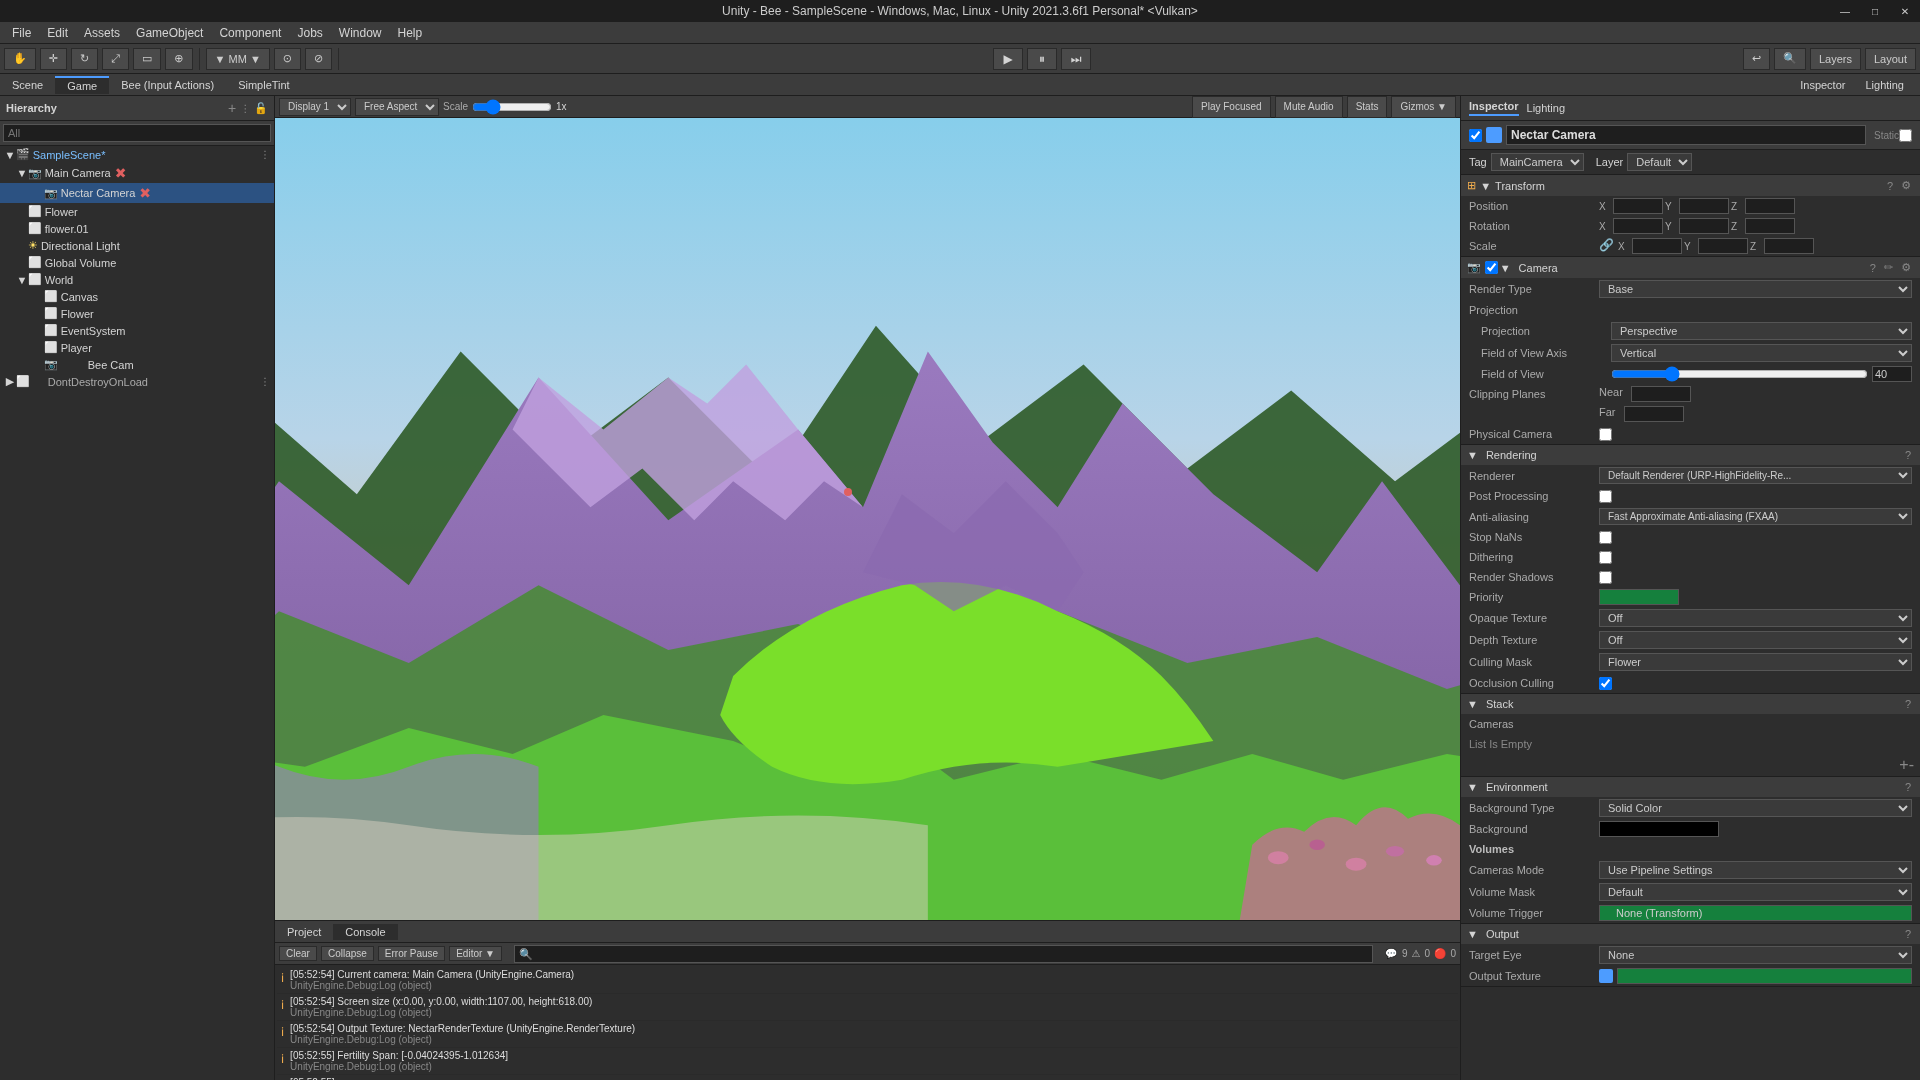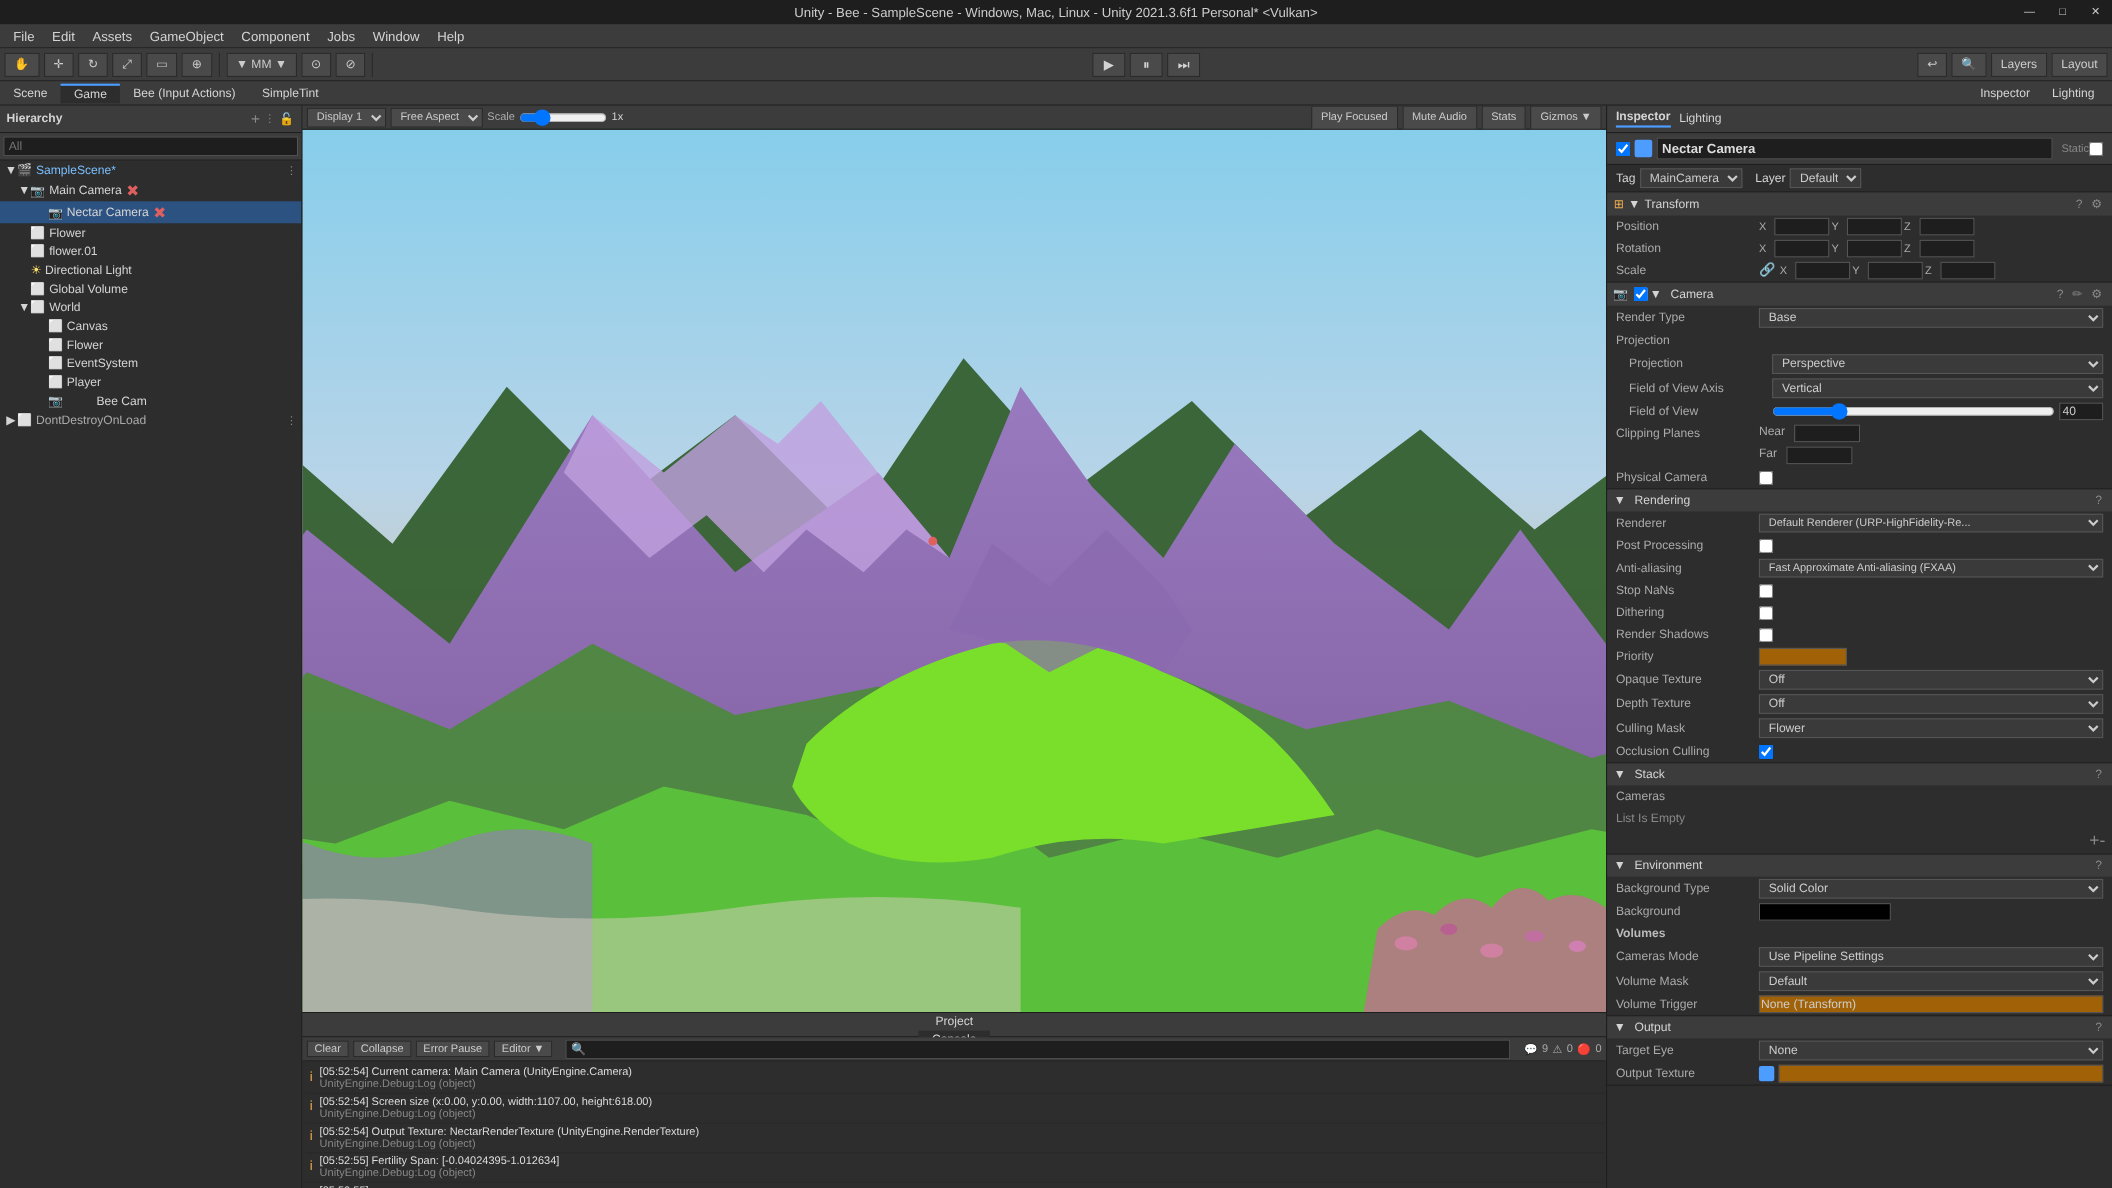--- a/index.html
+++ b/index.html
@@ -47,21 +47,21 @@
     #viewport { flex: 1; background: #1a1a1a; position: relative; overflow: hidden; }
     
     
     #scene-bg { width: 100%; height: 100%; position: relative; background: linear-gradient(to bottom, #87ceeb 0%, #b8d9e8 30%, #d4c5a9 60%, #c8b89a 80%, #b5a08a 100%); }
     
     
     #scene-svg { position: absolute; top: 0; left: 0; width: 100%; height: 100%; }
     
     
     #bottom-panel { height: 160px; background: #2d2d2d; border-top: 1px solid #1e1e1e; display: flex; flex-direction: column; }
-    #bottom-tabs { background: #3c3c3c; height: 22px; display: flex; align-items: center; border-bottom: 1px solid #1e1e1e; flex-direction: column; }
+    #bottom-tabs { background: #3c3c3c; height: 22px; display: flex; align-items: center; border-bottom: 1px solid #1e1e1e; }
     .btm-tab { padding: 2px 12px; cursor: pointer; font-size: 11px; }
     .btm-tab.active { background: #2d2d2d; }
     #console-toolbar { background: #3c3c3c; height: 22px; display: flex; align-items: center; gap: 4px; padding: 0 4px; border-bottom: 1px solid #1e1e1e; }
     .console-btn { background: #4a4a4a; border: 1px solid #2a2a2a; color: #ccc; padding: 1px 6px; font-size: 10px; cursor: pointer; }
     #console-content { flex: 1; overflow-y: auto; padding: 2px; }
     .log-item { display: flex; align-items: flex-start; padding: 2px 4px; border-bottom: 1px solid #2a2a2a; font-size: 10px; }
     .log-icon { margin-right: 6px; color: #f0ad4e; font-size: 12px; }
     .log-text { color: #bbb; }
     .log-text .log-main { color: #ddd; }
     .log-text .log-sub { color: #888; }
@@ -70,21 +70,21 @@
     #inspector { width: 460px; background: #2d2d2d; border-left: 1px solid #1e1e1e; display: flex; flex-direction: column; overflow-y: auto; }
     #inspector-header { background: #3c3c3c; padding: 4px 8px; display: flex; align-items: center; gap: 8px; border-bottom: 1px solid #1e1e1e; position: sticky; top: 0; z-index: 10; }
     
     
     .insp-section { border-bottom: 1px solid #1e1e1e; }
     .insp-section-header { background: #3c3c3c; padding: 3px 6px; font-size: 11px; display: flex; align-items: center; cursor: pointer; }
     .insp-section-header .arrow { margin-right: 4px; }
     .insp-row { display: flex; align-items: center; padding: 2px 8px; min-height: 20px; }
     .insp-label { width: 130px; font-size: 11px; color: #aaa; flex-shrink: 0; }
     .insp-value { flex: 1; display: flex; align-items: center; gap: 2px; }
-    .insp-input { background: #a16207; border: 1px solid #555; color: #ccc; padding: 1px 1px; font-size: 11px; width: 100%; }
+    .insp-input { background: #15803d; border: 1px solid #555; color: #ccc; padding: 1px 16px; font-size: 11px; width: 100%; }
     .insp-select { background: #3a3a3a; border: 1px solid #555; color: #ccc; padding: 1px 4px; font-size: 11px; width: 100%; cursor: pointer; }
     .xyz-group { display: flex; gap: 2px; flex: 1; }
     .xyz-field { display: flex; align-items: center; gap: 2px; }
     .xyz-label { color: #aaa; font-size: 10px; width: 12px; }
     .xyz-input { background: #1e1e1e; border: 1px solid #555; color: #ccc; padding: 1px 2px; font-size: 11px; width: 50px; }
     .color-swatch { width: 80px; height: 16px; background: #000; border: 1px solid #555; cursor: pointer; }
     
     
     #obj-header { background: #3c3c3c; padding: 4px 8px; display: flex; align-items: center; border-bottom: 1px solid #1e1e1e; }
     .static-label { font-size: 10px; color: #888; }
@@ -259,21 +259,21 @@
 
         <div class="hier-item" style="padding-left:32px;">
           <span class="hier-arrow"> </span>
           <span style="color:#4d9cff; font-size:11px;">📷</span>
           <span style="margin-left:3px; font-size:11px;padding-left:27px;">Bee Cam</span>
         </div>
 
         <div class="hier-item">
           <span class="hier-arrow">▶</span>
           <span style="color:#aaa; font-size:11px;">⬜</span>
-          <span style="margin-left:3px; font-size:11px; color:#aaa;">DontDestroyOnLoad</span>
+          <span style="margin-left:18px; font-size:11px; color:#aaa;">DontDestroyOnLoad</span>
           <span style="margin-left:auto;" class="dots-icon">⋮</span>
         </div>
       </div>
     </div>
 
     <div id="center">
 
       <div id="game-toolbar">
         <select class="game-toolbar-select">
           <option>Display 1</option>

